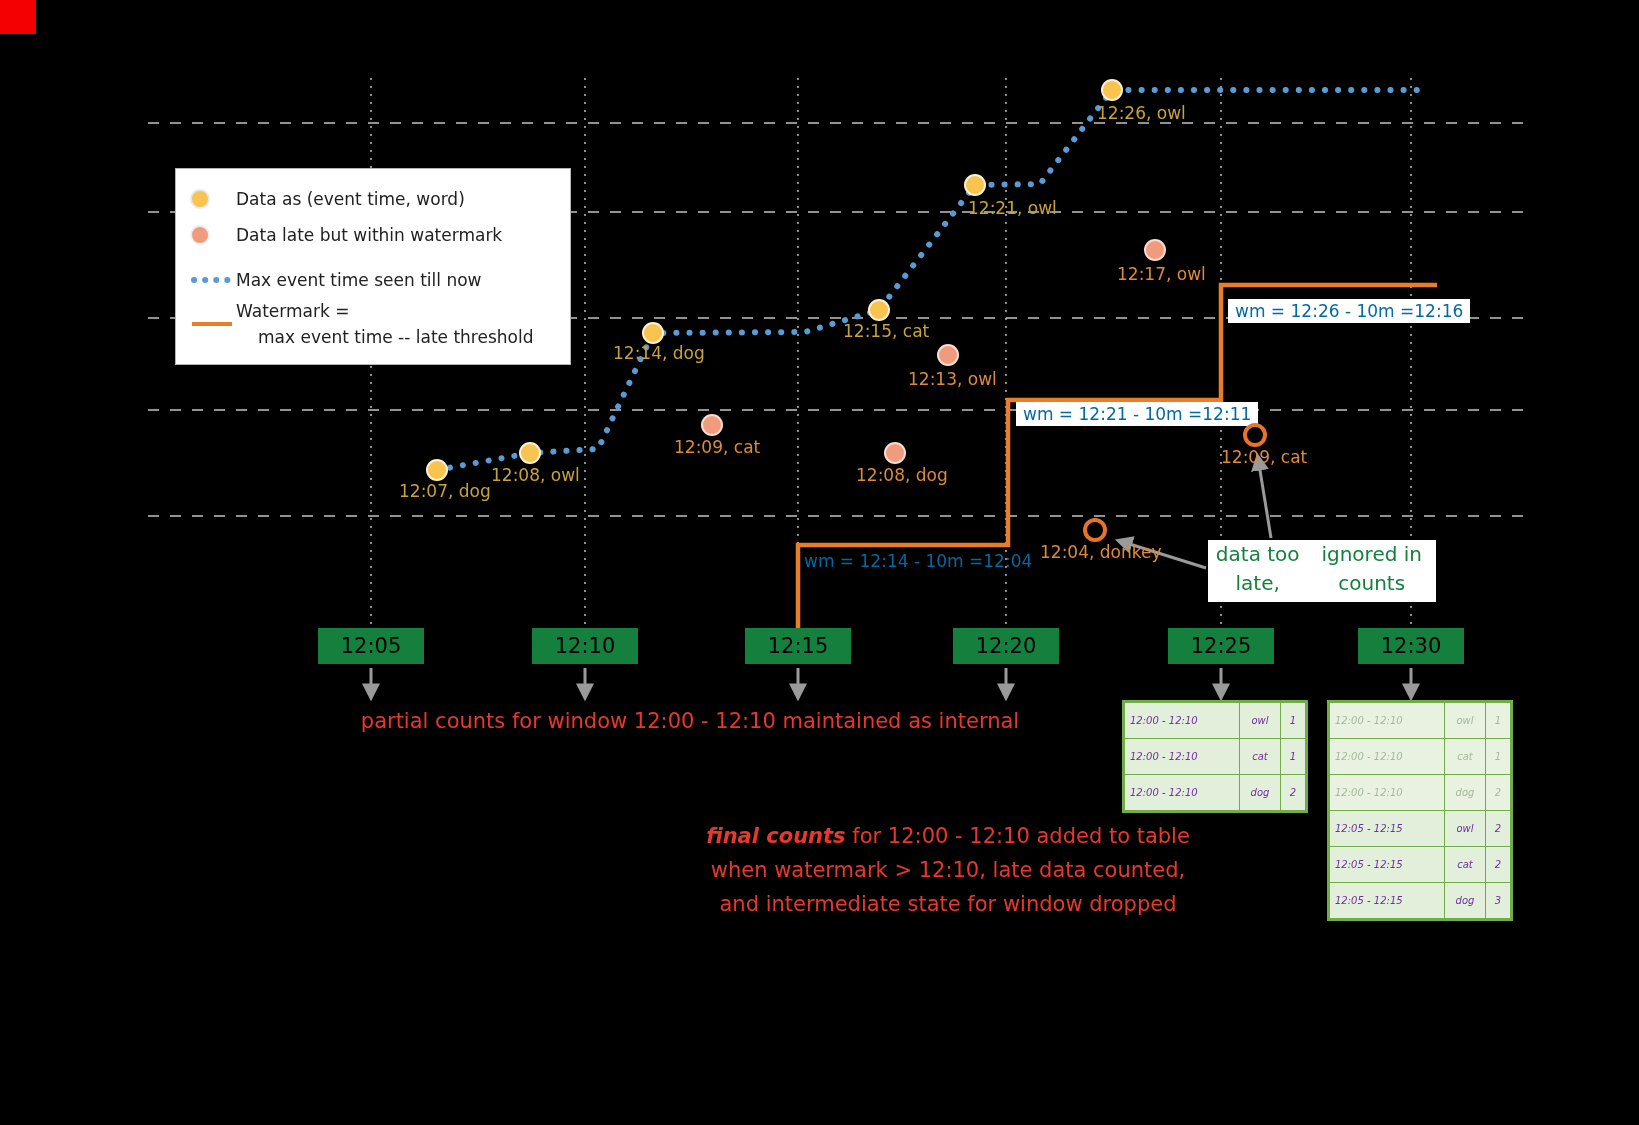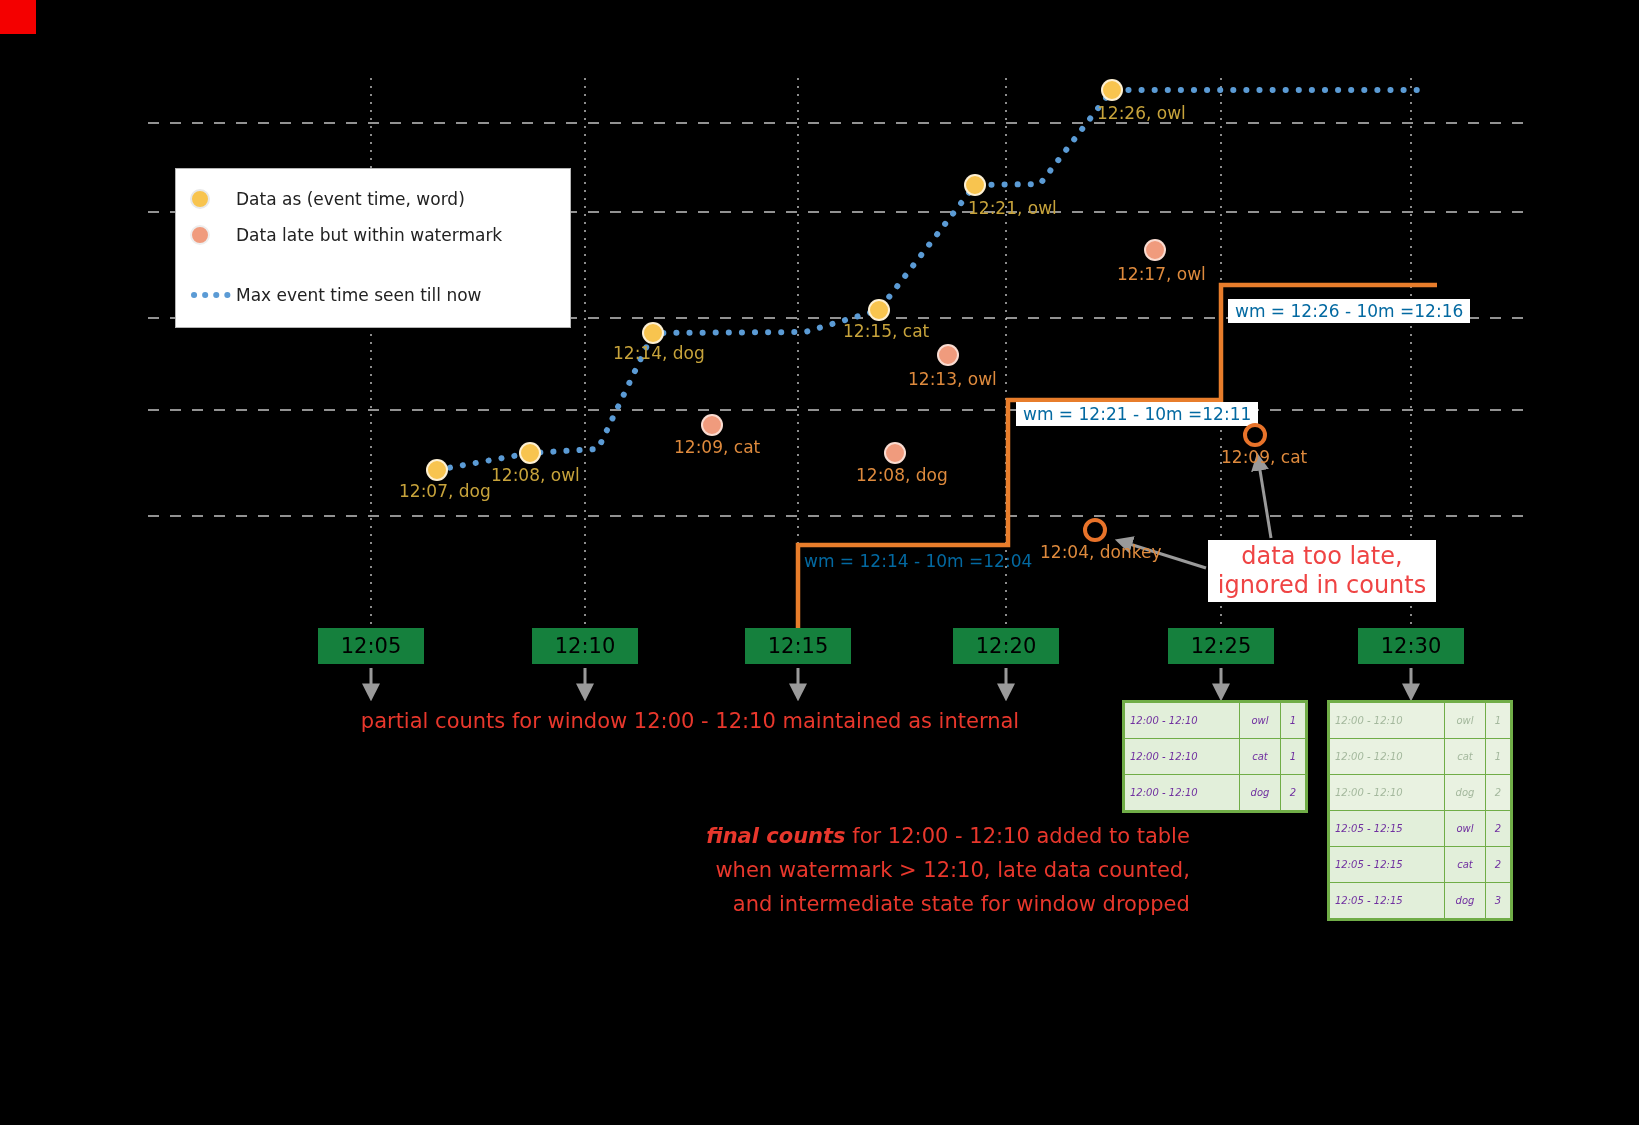--- a/index.html
+++ b/index.html
@@ -12,40 +12,40 @@
   .dot.yellow{background:#F8C44F;border:2px solid rgba(255,255,255,0.75);}
   .dot.salmon{background:#F09B7D;border:2px solid rgba(255,255,255,0.65);}
   .dot.open{width:24px;height:24px;background:transparent;border:4px solid #E8732A;}
   .pt-label{position:absolute;font-size:17px;white-space:nowrap;}
   .gold{color:#C7A33B;}
   .orangetxt{color:#DE8A3D;}
 
   
   .legend{position:absolute;left:175px;top:168px;width:396px;box-sizing:border-box;background:#ffffff;border:1px solid #b5b5b5;padding:12px 14px 14px 14px;}
   .lg-row{display:flex;align-items:center;min-height:36px;color:#222;font-size:17px;white-space:nowrap;}
-  .lg-row.gap{margin-top:24px;}
+  .lg-row.gap{margin-top:9px;}
   .lg-marker{flex:0 0 46px;display:flex;align-items:center;}
   .lgdot{width:20px;height:20px;border-radius:50%;box-sizing:border-box;display:inline-block;}
   .lgdot.yellow{background:#F8C44F;border:2px solid #e8e8e8;}
   .lgdot.salmon{background:#F09B7D;border:2px solid #eee;}
   .lgdot.open{background:#fff;border:3.5px solid #E8732A;}
   .lg-two{line-height:26px;}
   .lg-two .indent{padding-left:22px;}
 
   
   .wm-label{position:absolute;color:#0369a1;font-size:17px;white-space:nowrap;}
   .wm-label.boxed{background:#ffffff;padding:2px 7px;}
 
   
   .timebox{position:absolute;top:628px;width:106px;height:36px;background:#15803d;color:#000;font-size:21px;display:flex;align-items:center;justify-content:center;}
 
   
-  .rednote{position:absolute;color:#E8372C;font-size:21px;line-height:34px;text-align:right;transform:translateX(-50%);white-space:nowrap;}
+  .rednote{position:absolute;color:#E8372C;font-size:21px;line-height:34px;text-align:center;transform:translateX(-50%);white-space:nowrap;}
   .rednote .em{font-style:italic;font-weight:bold;}
-  .too-late-box{position:absolute;left:1208px;top:540px;width:228px;height:62px;background:#ffffff;color:#ef4444;font-size:24px;line-height:29px;text-align:center;display:flex;flex-direction:column;justify-content:center;}
+  .too-late-box{position:absolute;left:1208px;top:540px;width:228px;height:62px;background:#ffffff;color:#15803d;font-size:20px;line-height:29px;text-align:center;display:flex;justify-content:center;}
 
   
   .gtable{position:absolute;display:grid;grid-template-columns:114px 40px 24px;grid-auto-rows:35px;gap:1px;background:#70AD47;border:3px solid #70AD47;}
   .gcell{background:#E2EFDA;color:#7030A0;font-size:10px;display:flex;align-items:center;padding-left:5px;box-sizing:border-box;white-space:nowrap;font-style:italic;}
   .gcell.mid,.gcell.cnt{justify-content:center;padding-left:0;}
   .gcell.faded{color:#A4B89D;background:#E9F2E1;}
 </style>
 </head>
 <body>
 
@@ -107,20 +107,31 @@
         </span>
       <span>Data late but within watermark</span>
     </div>
     <div class="lg-row gap">
       <span class="lg-marker">
         <svg width="44" height="10">
             <line x1="4" y1="5" x2="42" y2="5" stroke="#5B9BD5" stroke-width="6" stroke-linecap="round" stroke-dasharray="0.1 11"></line>
           </svg>
       </span>
       <span>Max event time seen till now</span>
+    </div>
+    <div class="lg-row">
+      <span class="lg-marker">
+        <svg width="44" height="10">
+            <line x1="2" y1="5" x2="42" y2="5" stroke="#E87D2B" stroke-width="4"></line>
+          </svg>
+      </span>
+      <span class="lg-two">
+        <div>Watermark =</div>
+        <div class="indent">max event time -- late threshold</div>
+      </span>
     </div>
   </div>
 
   <div class="wm-label" style="left:804px;top:551px">wm = 12:14 - 10m =12:04</div>
   <div class="wm-label boxed" style="left:1016px;top:402px">wm = 12:21 - 10m =12:11</div>
   <div class="wm-label boxed" style="left:1228px;top:299px">wm = 12:26 - 10m =12:16</div>
 
   <div class="dot yellow" style="left:426px;top:459px"></div>
   <div class="dot yellow" style="left:519px;top:442px"></div>
   <div class="dot yellow" style="left:642px;top:322px"></div>

